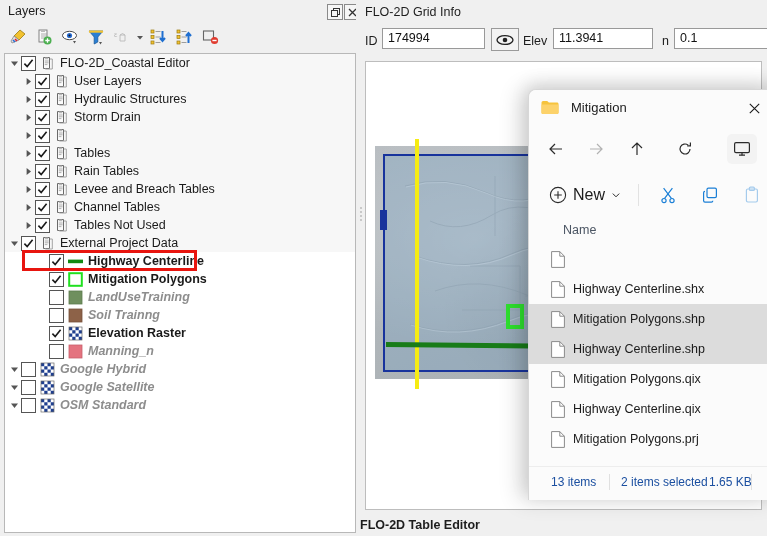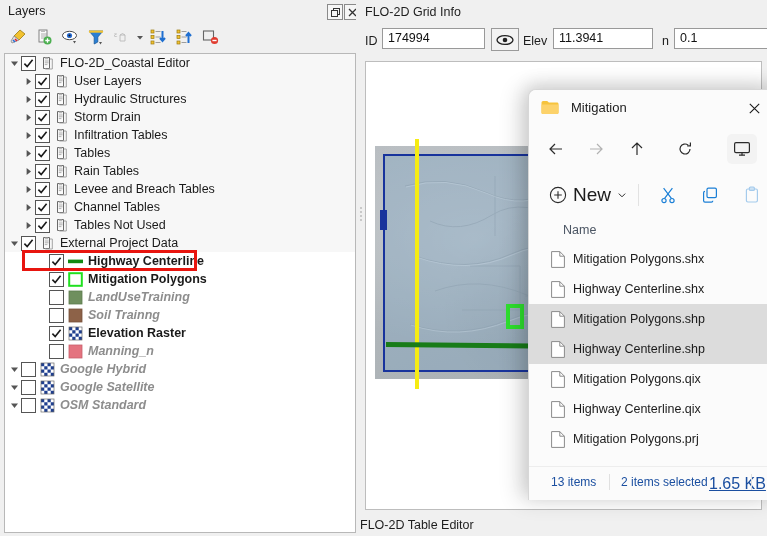--- a/index.html
+++ b/index.html
@@ -66,53 +66,53 @@
   #green-line{position:absolute;left:20px;top:280px;width:290px;height:5px;background:#187c18;transform:rotate(0.6deg);transform-origin:left center;}
   .green-poly{position:absolute;border:4px solid #2ee02e;box-sizing:border-box;background:transparent;}
   #poly-small{left:140px;top:242px;width:18px;height:25px;}
   #poly-large{left:197px;top:299px;width:45px;height:34px;}
   #green-curve{position:absolute;left:290px;top:228px;width:60px;height:62px;}
   #red-arrow{position:absolute;left:290px;top:255px;width:115px;height:77px;}
   .vtx{position:absolute;width:0;height:0;border-left:5px solid transparent;border-right:5px solid transparent;border-bottom:8px solid #2255dd;}
   #vtx1{left:298px;top:248px;}
   #vtx2{left:298px;top:277px;}
 
-  #table-editor-title{position:absolute;left:4px;top:518px;font-size:12.5px;color:#1d1d1d;}
+  #table-editor-title{position:absolute;left:4px;top:518px;font-size:12.5px;color:#1d1d1d;font-weight:bold;}
   #right-splitter{position:absolute;left:2px;top:205px;width:5px;height:24px;}
   #right-splitter i{display:block;width:2px;height:2px;background:#bcbcbc;margin:2px auto;border-radius:50%;}
 
   
   #explorer{position:absolute;left:528px;top:89px;width:248px;height:410px;background:#fbfbfb;
             border-top-left-radius:8px;border:1px solid #d7d7d7;border-right:none;border-bottom:none;
             box-shadow:-8px 0 22px rgba(0,0,0,.16), 0 -6px 18px rgba(0,0,0,.10);overflow:hidden;}
   #exp-titlebar{position:absolute;left:0;top:0;width:248px;height:36px;background:#fbfbfb;}
   #exp-folder-icon{position:absolute;left:12px;top:10px;width:18px;height:15px;}
   #exp-title{position:absolute;left:42px;top:10px;font-size:13px;color:#1b1b1b;}
   #exp-close{position:absolute;left:212px;top:8px;width:26px;height:20px;display:flex;align-items:center;justify-content:center;}
   #exp-navbar{position:absolute;left:0;top:36px;width:248px;height:46px;background:#fbfbfb;border-bottom:1px solid #ececec;}
   .nav-btn{position:absolute;top:8px;width:30px;height:30px;display:flex;align-items:center;justify-content:center;border-radius:5px;}
   #nav-monitor{background:#f3f3f3;}
   #exp-toolbar{position:absolute;left:0;top:82px;width:248px;height:46px;background:#fbfbfb;border-bottom:1px solid #ececec;}
   #new-btn{position:absolute;left:14px;top:9px;height:28px;display:flex;align-items:center;gap:6px;padding:0 6px;}
-  #new-label{font-size:19px;color:#1b1b1b;}
+  #new-label{font-size:16px;color:#1b1b1b;}
   #tb-sep{position:absolute;left:109px;top:12px;width:1px;height:22px;background:#e2e2e2;}
   .tbi{position:absolute;top:9px;width:30px;height:28px;display:flex;align-items:center;justify-content:center;}
 
   #exp-colhdr{position:absolute;left:0;top:128px;width:248px;height:26px;background:#fbfbfb;}
   #col-name{position:absolute;left:34px;top:5px;font-size:12.5px;color:#4b5563;}
   #exp-list{position:absolute;left:0;top:154px;width:248px;height:222px;background:#fbfbfb;overflow:hidden;}
   .file-row{position:relative;height:30px;display:flex;align-items:center;padding-left:22px;}
   .file-row.sel{background:#dcdcdc;}
   .file-icon{width:14px;height:17px;flex:0 0 auto;margin-right:8px;}
   .file-name{font-size:12.5px;color:#1b1b1b;white-space:nowrap;}
   #exp-status{position:absolute;left:0;top:376px;width:248px;height:34px;background:#fbfbfb;border-top:1px solid #ededed;}
   #st-items{position:absolute;left:22px;top:8px;font-size:12px;color:#1b4fa0;}
   #st-sep1{position:absolute;left:80px;top:7px;width:1px;height:16px;background:#e0e0e0;}
   #st-selected{position:absolute;left:92px;top:8px;font-size:12px;color:#1b4fa0;}
-  #st-size{position:absolute;left:180px;top:8px;font-size:16px;color:#1b4fa0;text-decoration:underline;}
+  #st-size{position:absolute;left:180px;top:8px;font-size:12px;color:#1b4fa0;}
   #st-sep2{position:absolute;left:222px;top:7px;width:1px;height:16px;background:#e0e0e0;}
 </style>
 </head>
 <body>
 
 <div class="root">
 
   <div id="layers-panel">
 
     <div id="layers-titlebar">
@@ -312,21 +312,20 @@
             </svg>
           </div>
           <div class="sym">
             <svg width="15" height="15" viewBox="0 0 15 15">
               <path d="M3.5 1.5 h6 v11 h-6 z" fill="#fbfbfb" stroke="#6a6a6a" stroke-width="1"></path>
               <path d="M4.8 1.5 h3.4 v1.8 h-3.4 z" fill="#b9b9b9"></path>
               <path d="M4.8 5 h3.8 M4.8 6.8 h3.8 M4.8 8.6 h2.6" stroke="#9a9a9a" stroke-width=".8"></path>
               <path d="M10 3 h2.3 v10 h-7 v-1" fill="none" stroke="#9a9a9a" stroke-width=".9"></path>
             </svg>
           </div>
-          <div class="lbl">Infiltration Tables</div>
         </div>
         <div class="tree-row grp-row">
           <div style="width: 16px; flex: 0 0 auto;"></div>
           <div class="tw">
             <svg width="9" height="9" viewBox="0 0 9 9">
               <path d="M2.6 1 L2.6 8 L7 4.5 z" fill="#555"></path>
             </svg>
           </div>
           <div class="cb">
             <svg width="11" height="11" viewBox="0 0 11 11">
@@ -777,21 +776,20 @@
     <div id="exp-colhdr">
       <div id="col-name">Name</div>
     </div>
 
     <div id="exp-list">
         <div class="file-row">
           <span class="file-icon"><svg width="14" height="17" viewBox="0 0 14 17">
               <path d="M0.6 0.6 h8.2 l4.6 4.6 v11.2 h-12.8 z" fill="#ffffff" stroke="#8a8a8a" stroke-width="1"></path>
               <path d="M8.8 0.6 v4.6 h4.6" fill="none" stroke="#8a8a8a" stroke-width="1"></path>
             </svg></span>
-          <span class="file-name">Mitigation Polygons.shx</span>
         </div>
         <div class="file-row">
           <span class="file-icon"><svg width="14" height="17" viewBox="0 0 14 17">
               <path d="M0.6 0.6 h8.2 l4.6 4.6 v11.2 h-12.8 z" fill="#ffffff" stroke="#8a8a8a" stroke-width="1"></path>
               <path d="M8.8 0.6 v4.6 h4.6" fill="none" stroke="#8a8a8a" stroke-width="1"></path>
             </svg></span>
           <span class="file-name">Highway Centerline.shx</span>
         </div>
         <div class="file-row sel">
           <span class="file-icon"><svg width="14" height="17" viewBox="0 0 14 17">

